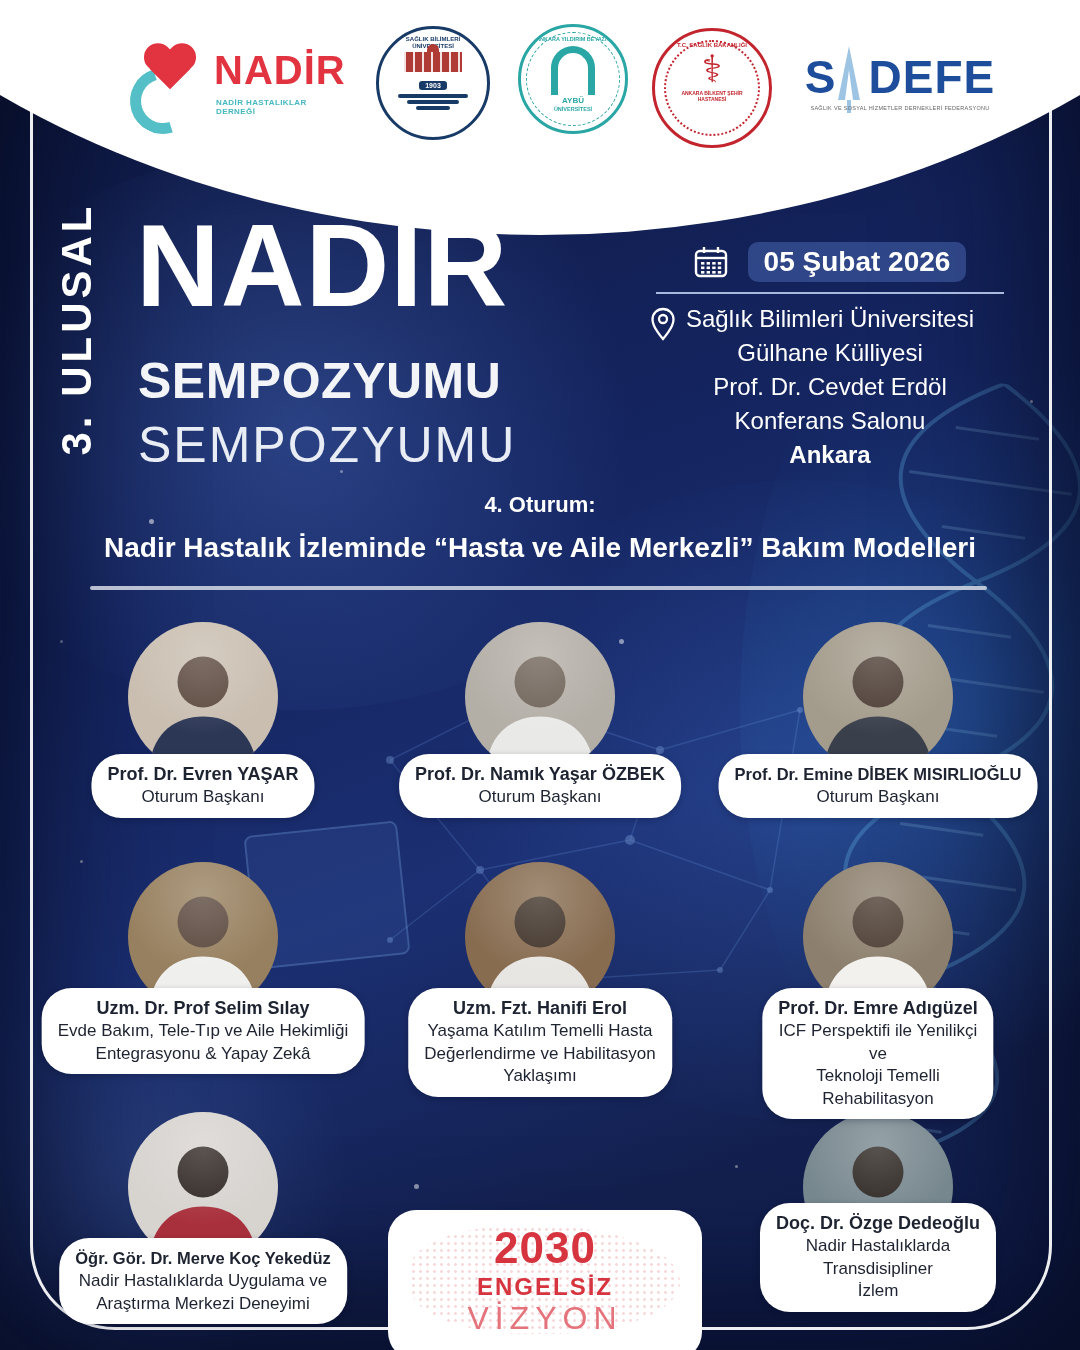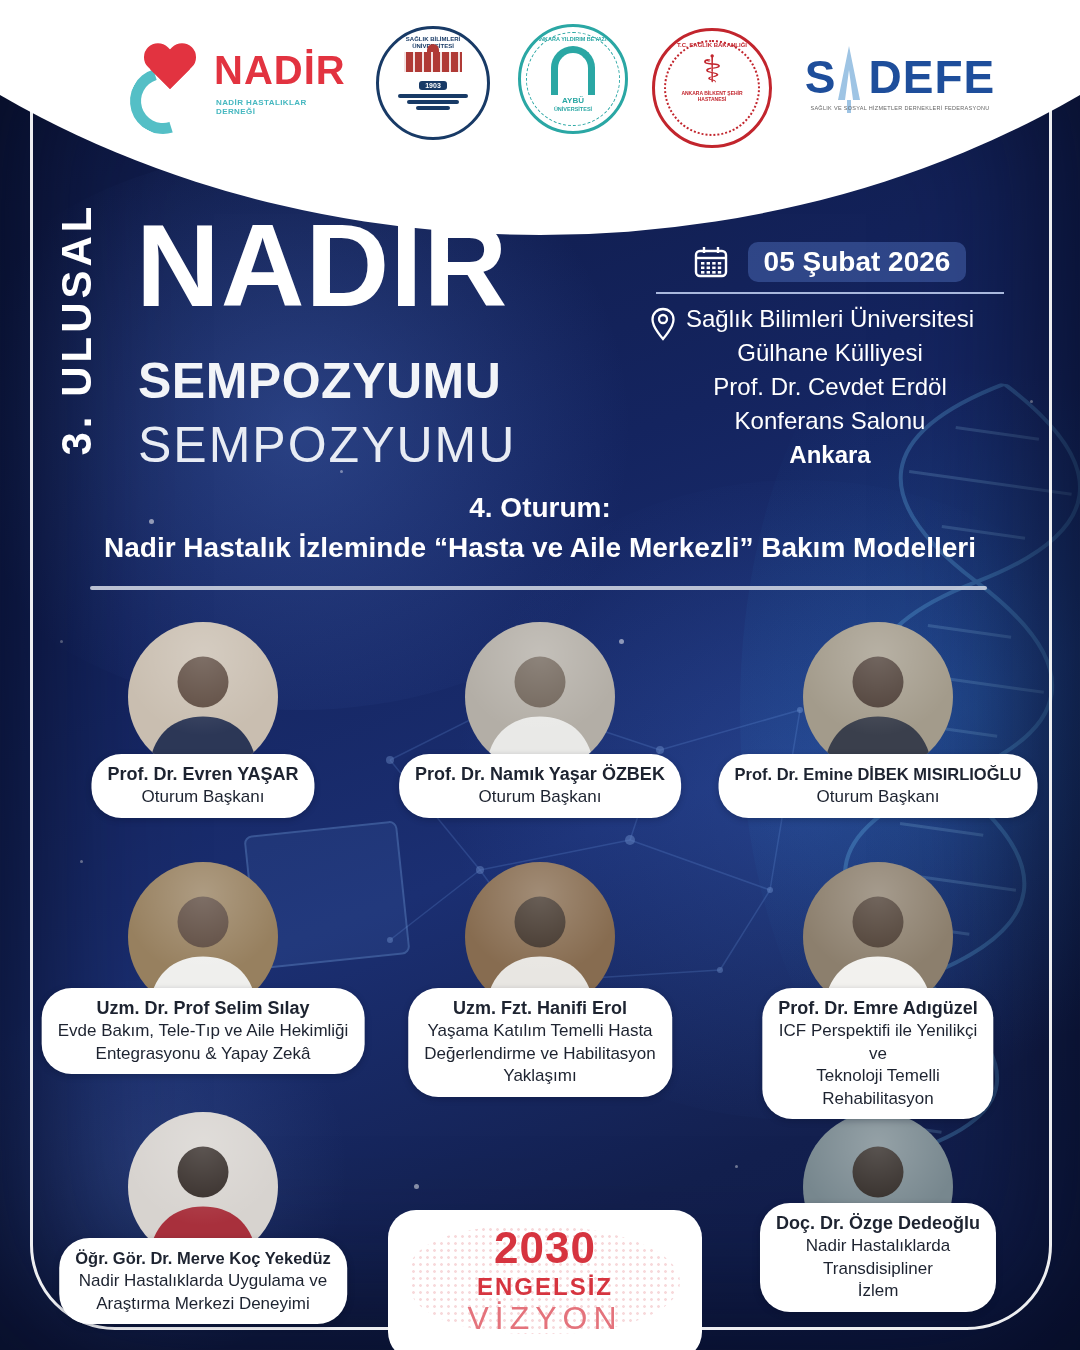--- a/index.html
+++ b/index.html
@@ -77,21 +77,21 @@
   
   .event{left:640px;top:242px;width:380px;text-align:center;color:#fff;z-index:4;}
   .date-row{display:flex;align-items:center;justify-content:center;gap:20px;}
   .date-badge{background:rgba(90,125,205,.40);border-radius:10px;padding:4px 16px;font-size:28px;font-weight:700;}
   .event-divider{height:2px;background:#a9b8dd;width:348px;margin:10px auto 8px;}
   .venue-wrap{position:relative;}
   .pin{position:absolute;left:10px;top:5px;}
   .venue-lines{font-size:24px;line-height:34px;white-space:pre-line;}
   .city{font-size:24px;line-height:34px;font-weight:700;}
   
-  .session-label{left:0;top:492px;width:1080px;text-align:center;color:#fff;font-size:28px;font-weight:700;z-index:4;}
+  .session-label{left:0;top:492px;width:1080px;text-align:center;color:#fff;font-size:22px;font-weight:700;z-index:4;}
   .session-title{left:0;top:532px;width:1080px;text-align:center;color:#fff;font-size:28px;font-weight:700;white-space:nowrap;z-index:4;}
   .session-divider{left:90px;top:586px;width:897px;height:4px;background:#ccd2df;border-radius:2px;opacity:.9;z-index:4;}
   
   .speaker-photo{width:150px;height:150px;border-radius:50%;overflow:hidden;z-index:4;background:#999;}
   .speaker-photo::before{content:"";position:absolute;left:0;top:0;right:0;bottom:0;z-index:1;
     background:radial-gradient(circle at 50% 22%, rgba(255,255,255,.22), rgba(255,255,255,0) 58%);}
   .speaker-photo svg{display:block;width:100%;height:100%;}
   .pill{background:#fff;border-radius:30px;padding:9px 16px;text-align:center;color:#1d2330;z-index:4;
     transform:translateX(-50%);box-shadow:0 2px 6px rgba(5,10,30,.25);}
   .pill-name{font-size:18px;font-weight:700;line-height:23px;white-space:nowrap;}

